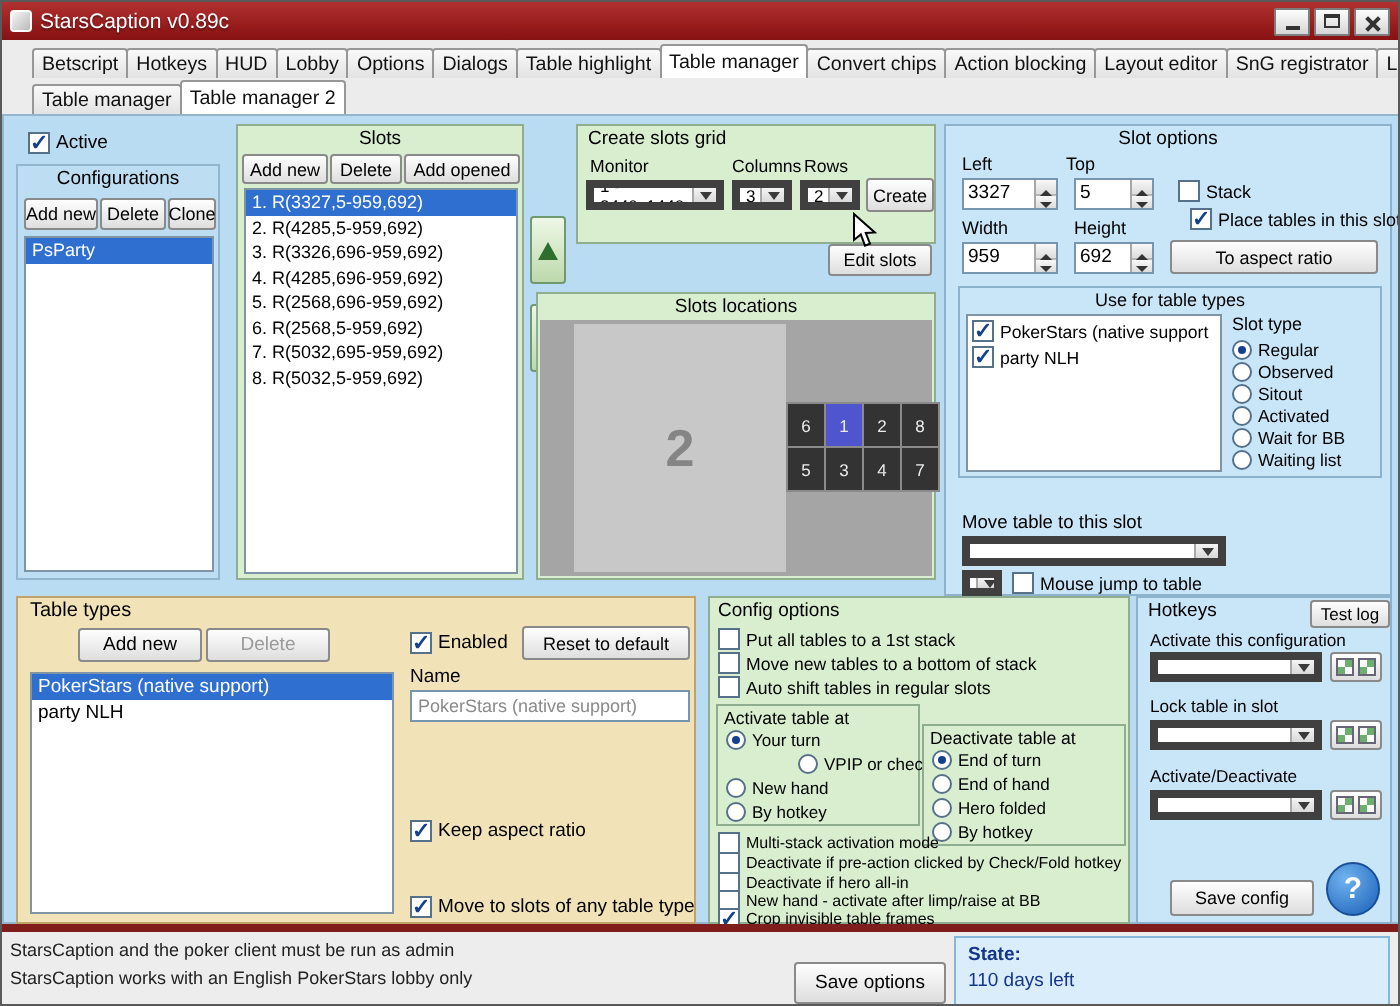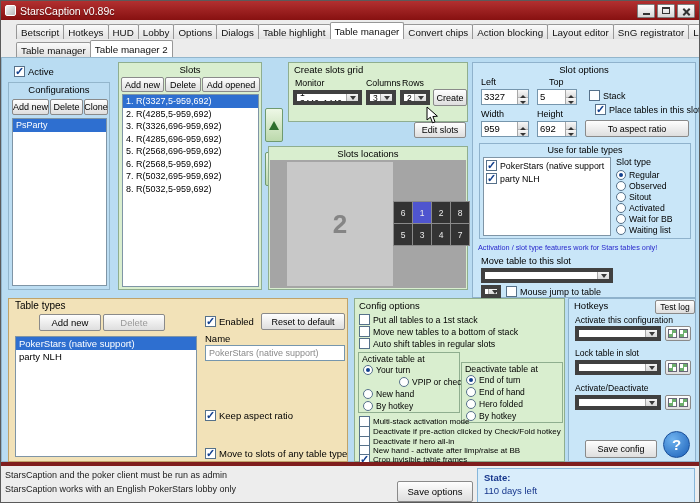--- a/index.html
+++ b/index.html
@@ -219,21 +219,21 @@
           <span class="cell">3</span>
           <span class="cell">4</span>
           <span class="cell">7</span>
         </div>
       </div>
     </div>
 
     <div class="grp blue" style="left:470px;top:4px;width:224px;height:236px;">
       <div class="cap capc">Slot options</div>
       <span class="lbl" style="left:8px;top:14px;">Left</span>
-      <span class="lbl" style="left:76px;top:14px;">Top</span>
+      <span class="lbl" style="left:60px;top:14px;">Top</span>
       <div class="spin" style="left:8px;top:26px;width:48px;height:16px;">
         <span class="val">3327</span>
           <span class="sbtns">
             <i></i>
             <i></i>
           </span>
       </div>
       <div class="spin" style="left:64px;top:26px;width:40px;height:16px;">
         <span class="val">5</span>
           <span class="sbtns">
@@ -299,21 +299,20 @@
         <label class="radio" style="left:136px;top:70px;font-size:8.7px;">
           <span class="rb"></span>
           <span>Wait for BB</span>
         </label>
         <label class="radio" style="left:136px;top:81px;font-size:8.7px;">
           <span class="rb"></span>
           <span>Waiting list</span>
         </label>
       </div>
 
-      <span class="note" style="left:5px;top:180px;">Activation / slot type features work for Stars tables only!</span>
       <span class="lbl" style="left:8px;top:193px;font-size:9.3px;">Move table to this slot</span>
       <div class="combo" style="left:8px;top:205px;width:132px;height:15px;">
         <span></span>
           <span class="ar"></span>
       </div>
       <div class="combo" style="left:8px;top:222px;width:20px;height:13px;">
         <span class="ar"></span>
       </div>
       <label class="check" style="left:33px;top:223px;">
         <span class="cb"></span>

